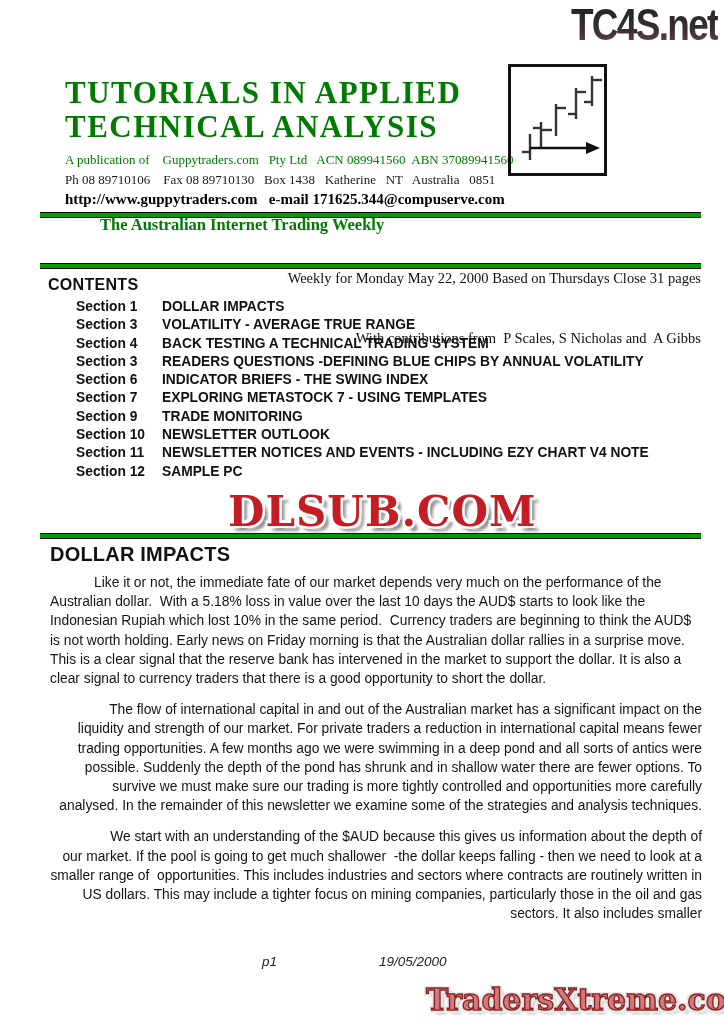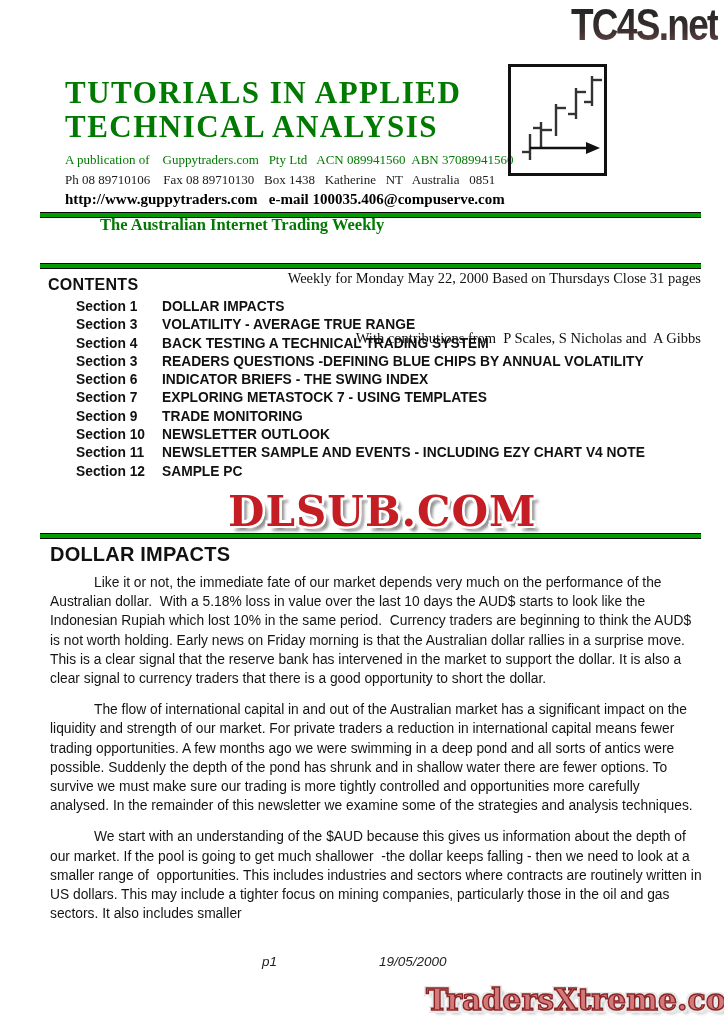--- a/index.html
+++ b/index.html
@@ -60,21 +60,21 @@
          text-shadow:
            -2px -2px 0 #fff, 2px -2px 0 #fff, -2px 2px 0 #fff, 2px 2px 0 #fff,
            0 -2.5px 0 #fff, 0 2.5px 0 #fff, -2.5px 0 0 #fff, 2.5px 0 0 #fff,
            5px 5px 3px rgba(110,110,110,.75);}
 
   
   .article{position:absolute;left:50px;top:543px;width:652px;}
   .article-heading{font-size:20px;font-weight:bold;letter-spacing:.2px;}
   .para{margin-top:7px;font-size:13.8px;line-height:19.2px;text-indent:44px;
         white-space:pre-wrap;color:#141414;}
-  .para + .para{margin-top:12px;}
+  .para + .para{margin-top:12px;text-align:right;}
 
   
   .footer{position:absolute;left:0;top:954px;width:724px;height:18px;
           font-style:italic;font-size:13.5px;color:#222;}
   .footer .pageno{position:absolute;left:262px;}
   .footer .date{position:absolute;left:379px;}
 
   
   .tradersxtreme{position:absolute;left:426px;top:982px;
           font-family:"DejaVu Serif",serif;font-weight:bold;font-size:30px;
@@ -92,21 +92,21 @@
 
   <div class="tc4s">TC4S.net</div>
 
   <div class="masthead">
     <div class="mast-title">
       <div>TUTORIALS IN APPLIED</div>
       <div>TECHNICAL ANALYSIS</div>
     </div>
     <div class="pub-line">A publication of    Guppytraders.com   Pty Ltd   ACN 089941560  ABN 37089941560</div>
     <div class="contact-line">Ph 08 89710106    Fax 08 89710130   Box 1438   Katherine   NT   Australia   0851</div>
-    <div class="web-line">http://www.guppytraders.com   e-mail 100035.406@compuserve.com</div>
+    <div class="web-line">http://www.guppytraders.com   e-mail 171625.344@compuserve.com</div>
     <div class="tagline">The Australian Internet Trading Weekly</div>
   </div>
 
   <div class="chart-logo">
     <svg width="99" height="112" viewBox="0 0 99 112" xmlns="http://www.w3.org/2000/svg">
       <rect x="1.5" y="1.5" width="96" height="109" fill="none" stroke="#111" stroke-width="3"></rect>
       <g stroke="#333" stroke-width="2.4" fill="none">
 
         <line x1="22" y1="70" x2="22" y2="96"></line>
         <line x1="14" y1="88" x2="22" y2="88"></line>
@@ -172,21 +172,21 @@
       <div class="toc-row">
           <span class="toc-id">Section 9</span>
           <span class="toc-title">TRADE MONITORING</span>
         </div>
       <div class="toc-row">
           <span class="toc-id">Section 10</span>
           <span class="toc-title">NEWSLETTER OUTLOOK</span>
         </div>
       <div class="toc-row">
           <span class="toc-id">Section 11</span>
-          <span class="toc-title">NEWSLETTER SAMPLE AND EVENTS - INCLUDING EZY CHART V4 NOTE</span>
+          <span class="toc-title">NEWSLETTER NOTICES AND EVENTS - INCLUDING EZY CHART V4 NOTE</span>
         </div>
       <div class="toc-row">
           <span class="toc-id">Section 12</span>
           <span class="toc-title">SAMPLE PC</span>
         </div>
     </div>
   </div>
 
   <div class="rule rule3"></div>
 

